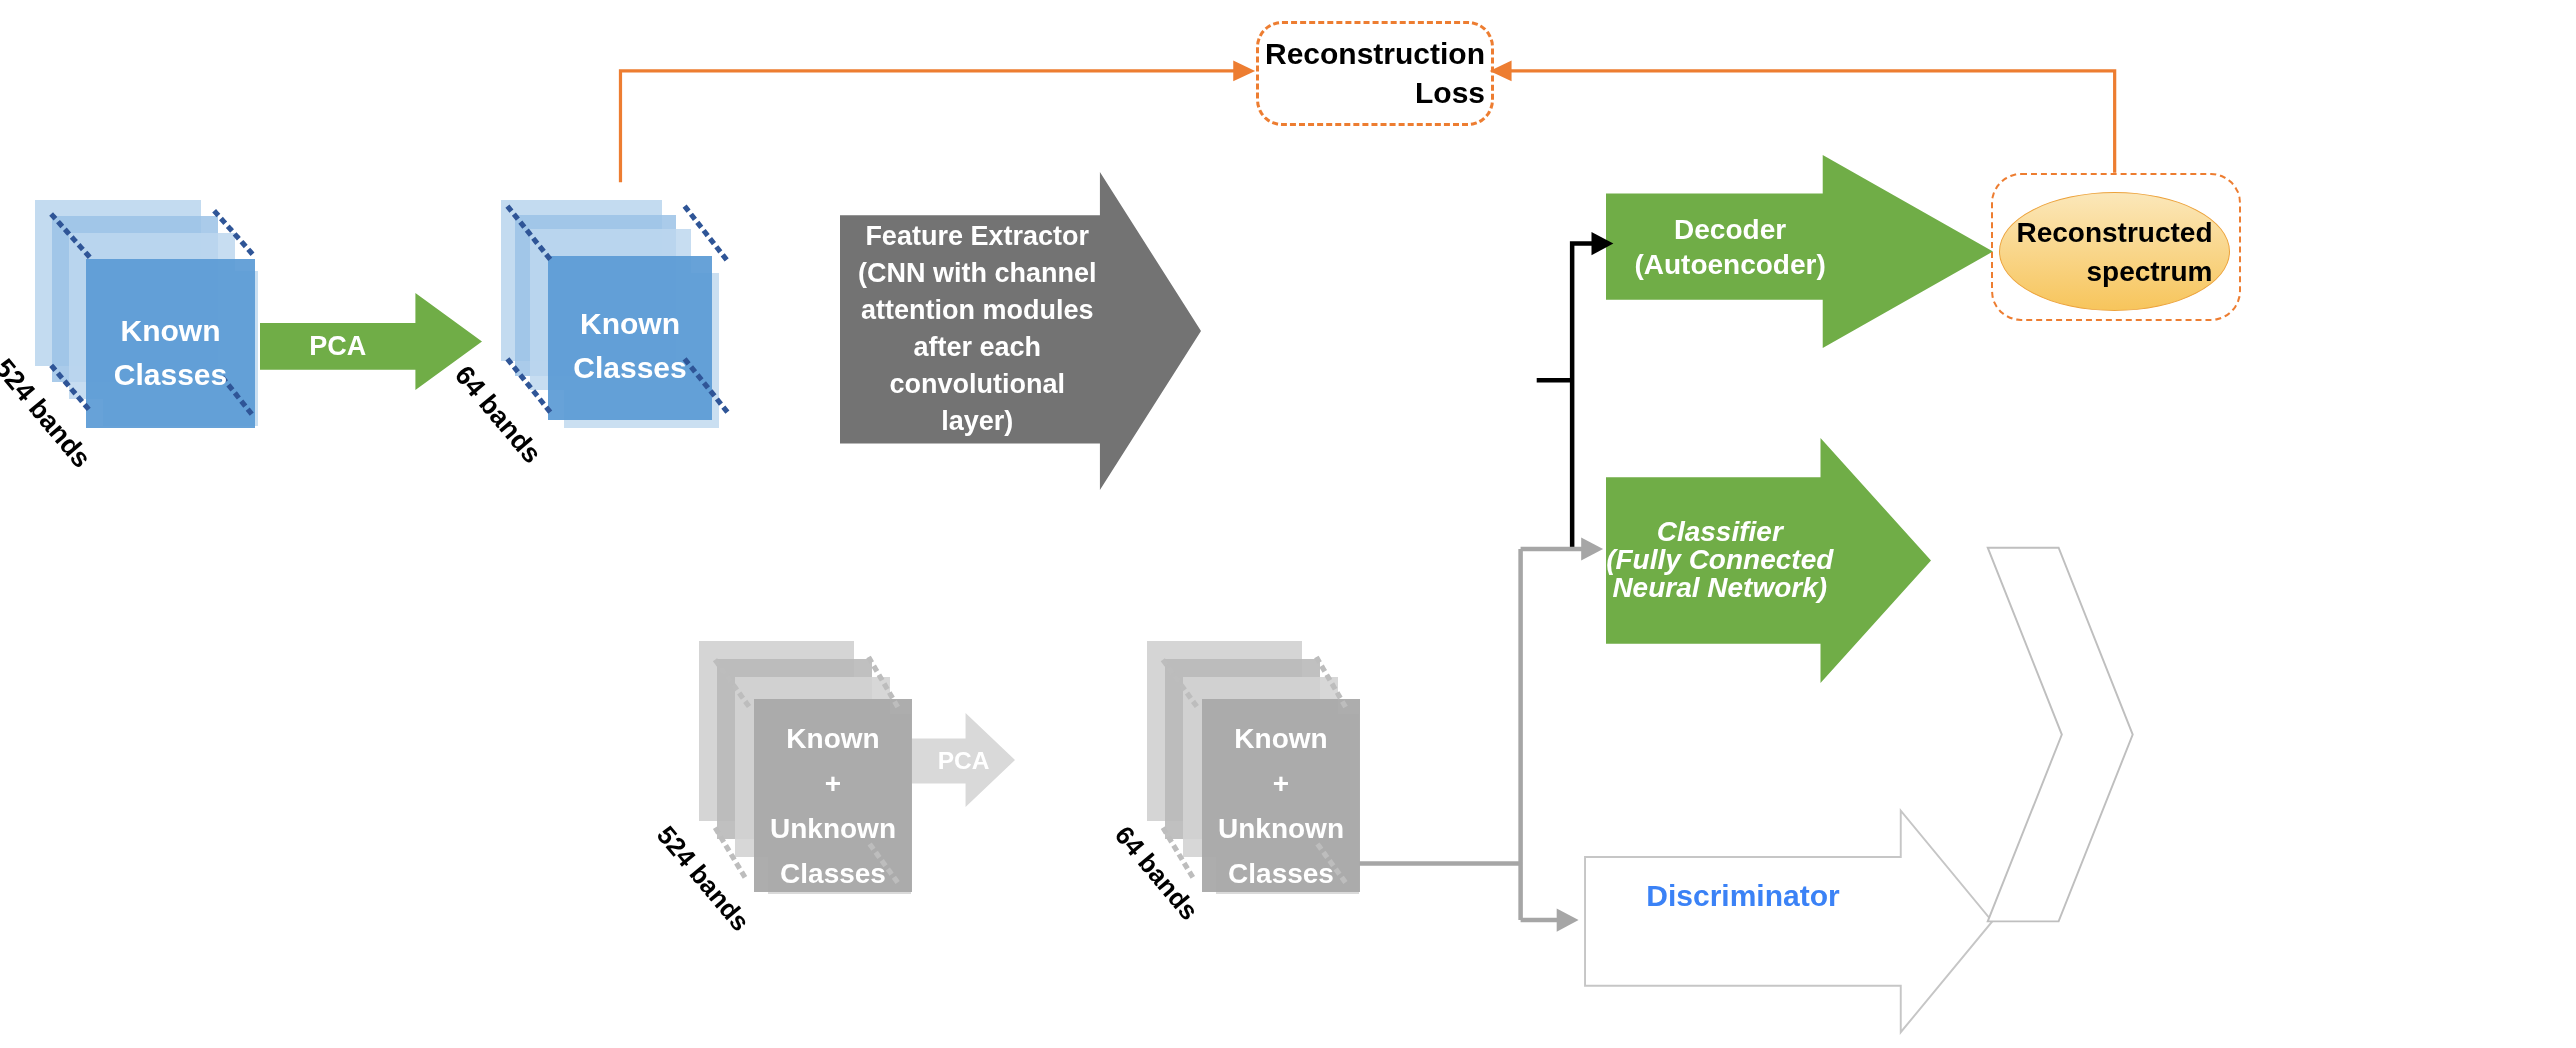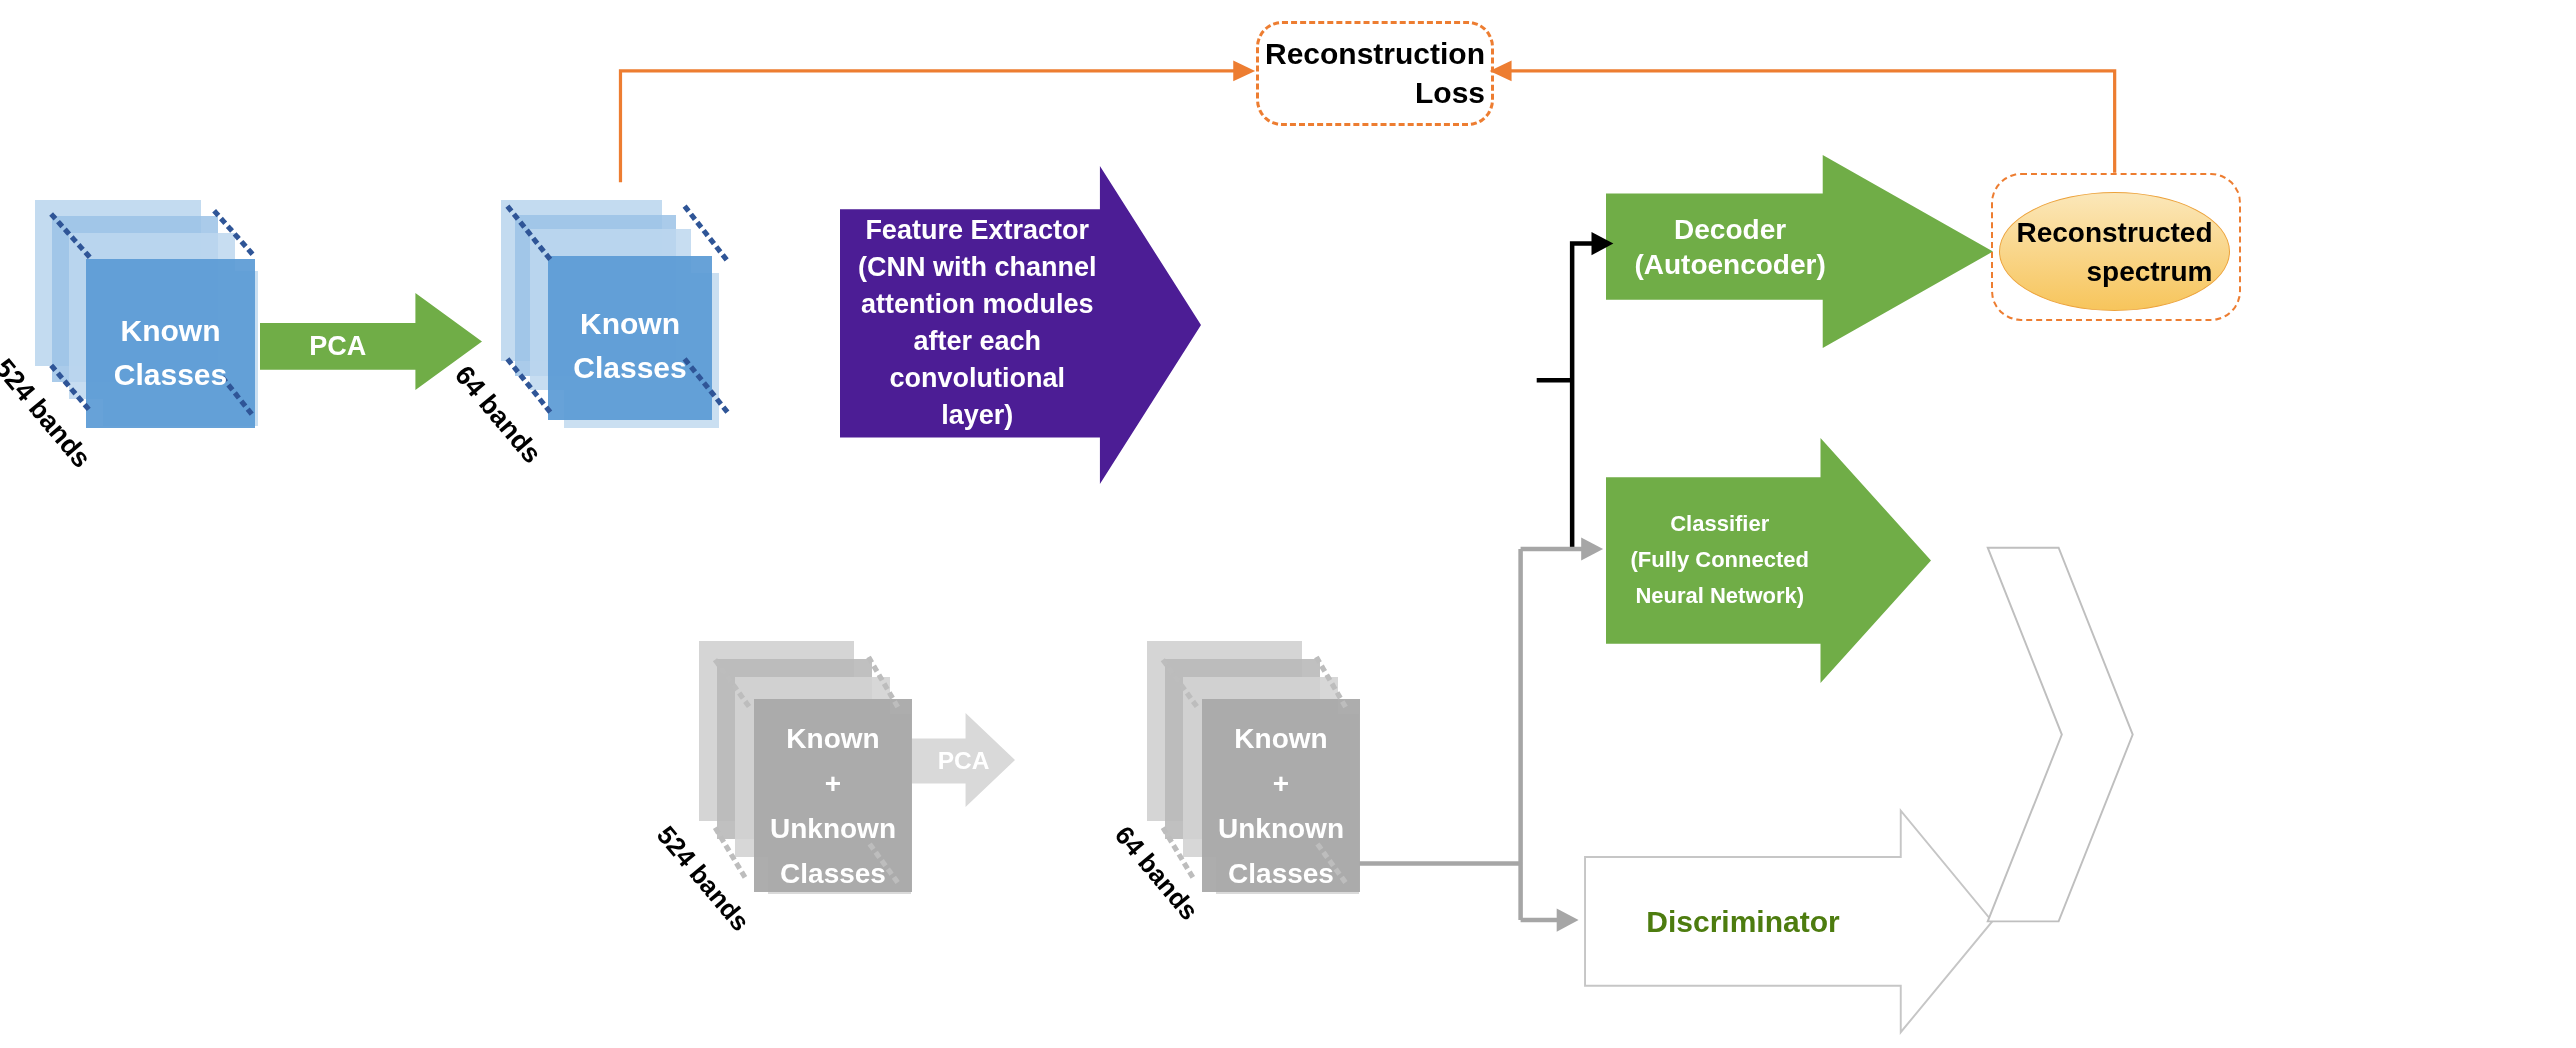--- a/index.html
+++ b/index.html
@@ -69,49 +69,49 @@
 +
 Unknown
 Classes</div>
   <div class="bands" style="left:1132px;top:820px;font-size:26px;">64 bands</div>
 
   <div class="arrow" style="left:260px;top:293px;width:222px;height:97px;background:#70AD47;
               clip-path:polygon(0 31%,70% 31%,70% 0,100% 50%,70% 100%,70% 79%,0 79%);">
     <span class="alabel pre" style="left:0;top:31%;height:48%;width:70%;font-size:27px;">PCA</span>
   </div>
 
-  <div class="arrow" style="left:840px;top:166px;width:361px;height:318px;background:#4c1d95;
+  <div class="arrow" style="left:840px;top:172px;width:361px;height:318px;background:#737373;
               clip-path:polygon(0 13.6%,72% 13.6%,72% 0,100% 50%,72% 100%,72% 85.4%,0 85.4%);">
     <span class="alabel pre" style="left:0;top:13.6%;height:71.8%;width:76%;font-size:27px;line-height:37px;">Feature Extractor
 (CNN with channel
 attention modules
 after each
 convolutional
 layer)</span>
   </div>
 
   <div class="arrow" style="left:1606px;top:155px;width:387px;height:193px;background:#70AD47;
               clip-path:polygon(0 20%,56% 20%,56% 0,100% 50%,56% 100%,56% 75%,0 75%);">
     <span class="alabel pre" style="left:0;top:20%;height:55%;width:60%;font-size:28px;line-height:35px;padding-left:8px;">Decoder
 (Autoencoder)</span>
   </div>
 
   <div class="arrow" style="left:1606px;top:438px;width:325px;height:245px;background:#70AD47;
               clip-path:polygon(0 16%,66% 16%,66% 0,100% 50%,66% 100%,66% 84%,0 84%);">
-    <span class="alabel pre" style="left:0;top:16%;height:68%;width:70%;font-size:22px;line-height:36px;">Classifier
+    <span class="alabel pre" style="left:0;top:16%;height:68%;width:70%;font-size:28px;line-height:28px;font-style:italic;">Classifier
 (Fully Connected
 Neural Network)</span>
   </div>
 
   <div class="arrow" style="left:912px;top:713px;width:103px;height:94px;background:#D9D9D9;
               clip-path:polygon(0 27%,52% 27%,52% 0,100% 50%,52% 100%,52% 75%,0 75%);">
     <span class="alabel pre" style="left:0;top:27%;height:48%;width:100%;font-size:24.5px;">PCA</span>
   </div>
 
-  <div class="nodebox" style="left:1585px;top:890px;width:316px;height:64px;color:#4d7c0f;font-size:30px;z-index:6;">
+  <div class="nodebox" style="left:1585px;top:864px;width:316px;height:64px;color:#3b82f6;font-size:30px;z-index:6;">
     <span class="pre">Discriminator</span>
   </div>
 
   <div class="nodebox pre" style="left:1256px;top:20.6px;width:232px;height:99px;border:3.2px dashed #ED7D31;border-radius:26px;
               font-size:30px;line-height:39px;background:#fff;">Reconstruction
 Loss</div>
 
 
   <div class="nodebox" style="left:1991px;top:173px;width:246px;height:144px;border:2.6px dashed #ED7D31;border-radius:30px;background:transparent;"></div>
   <div class="nodebox pre" style="left:1999px;top:192px;width:229px;height:117px;border-radius:50%;border:1.9px solid #ECA23B;

